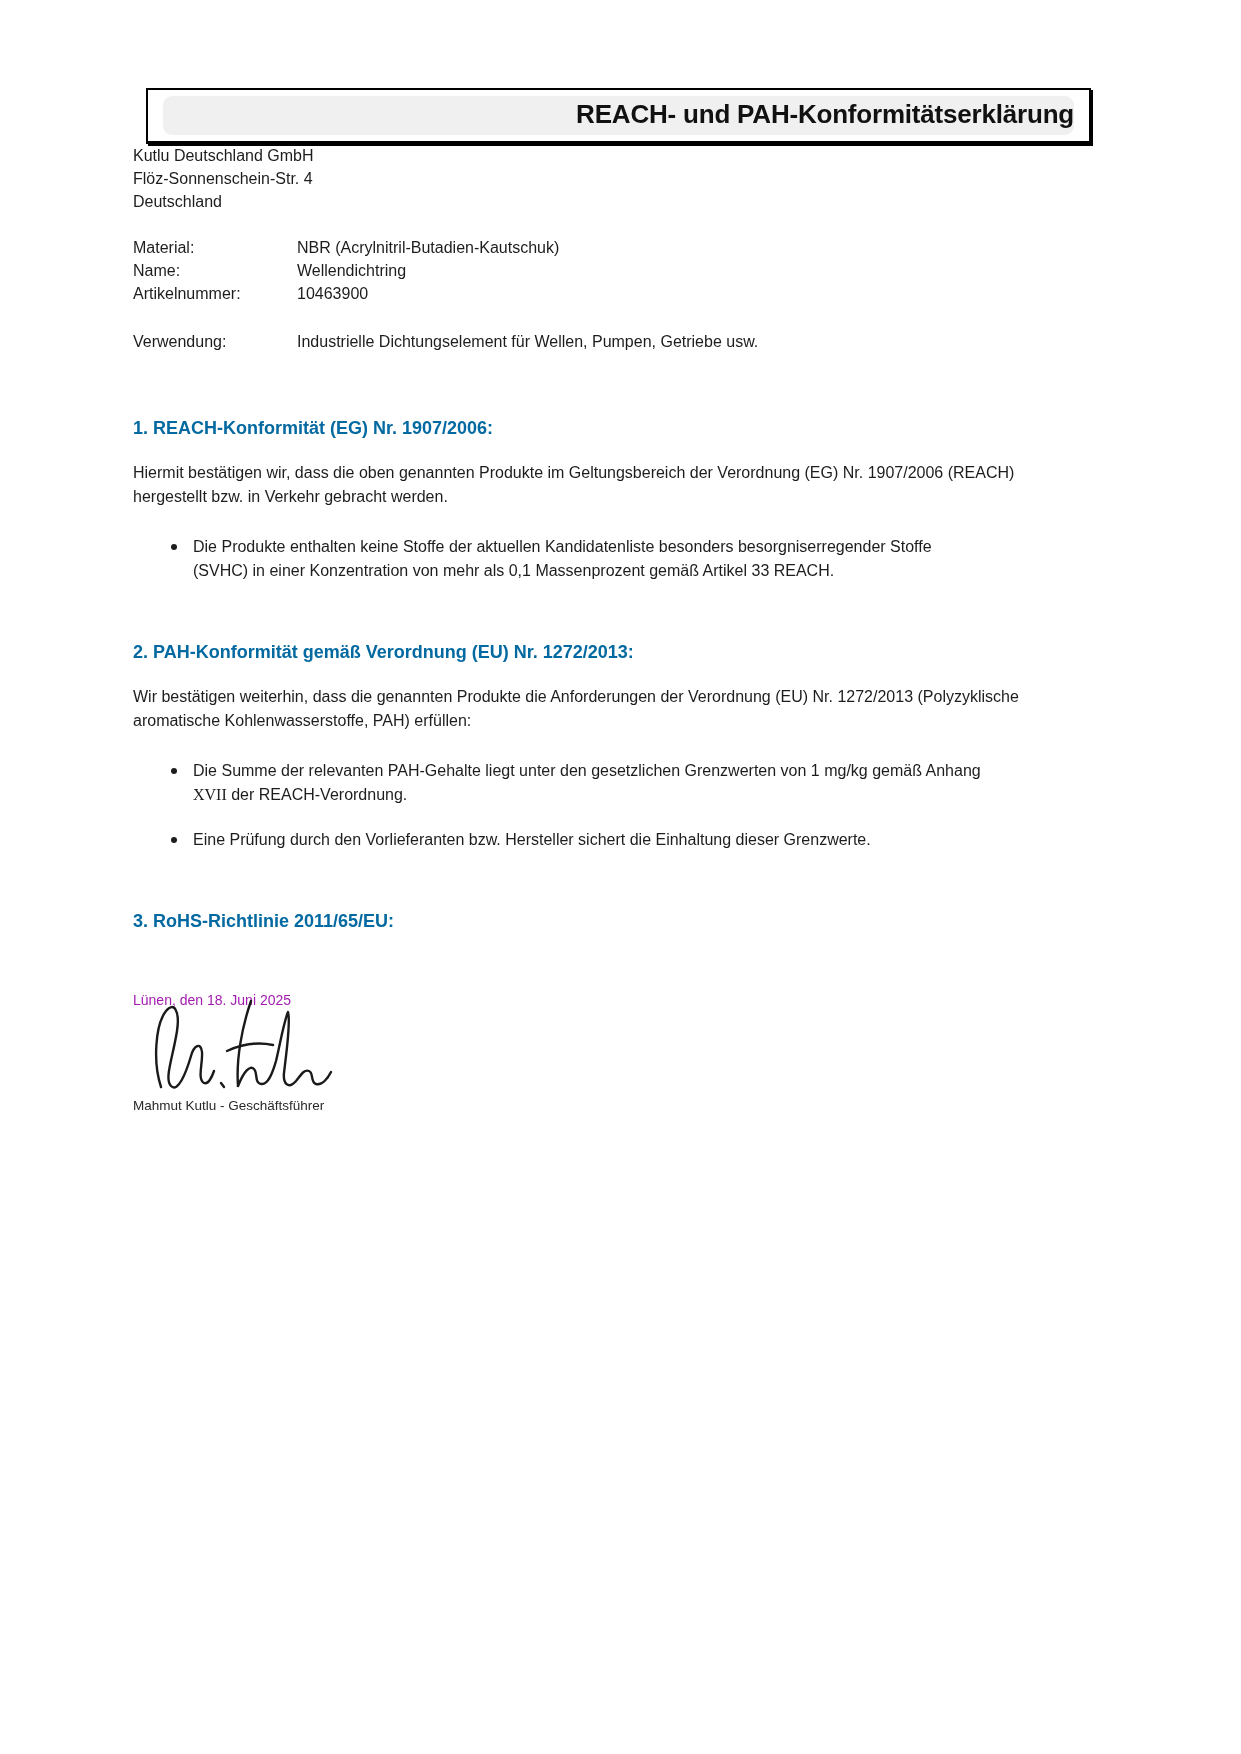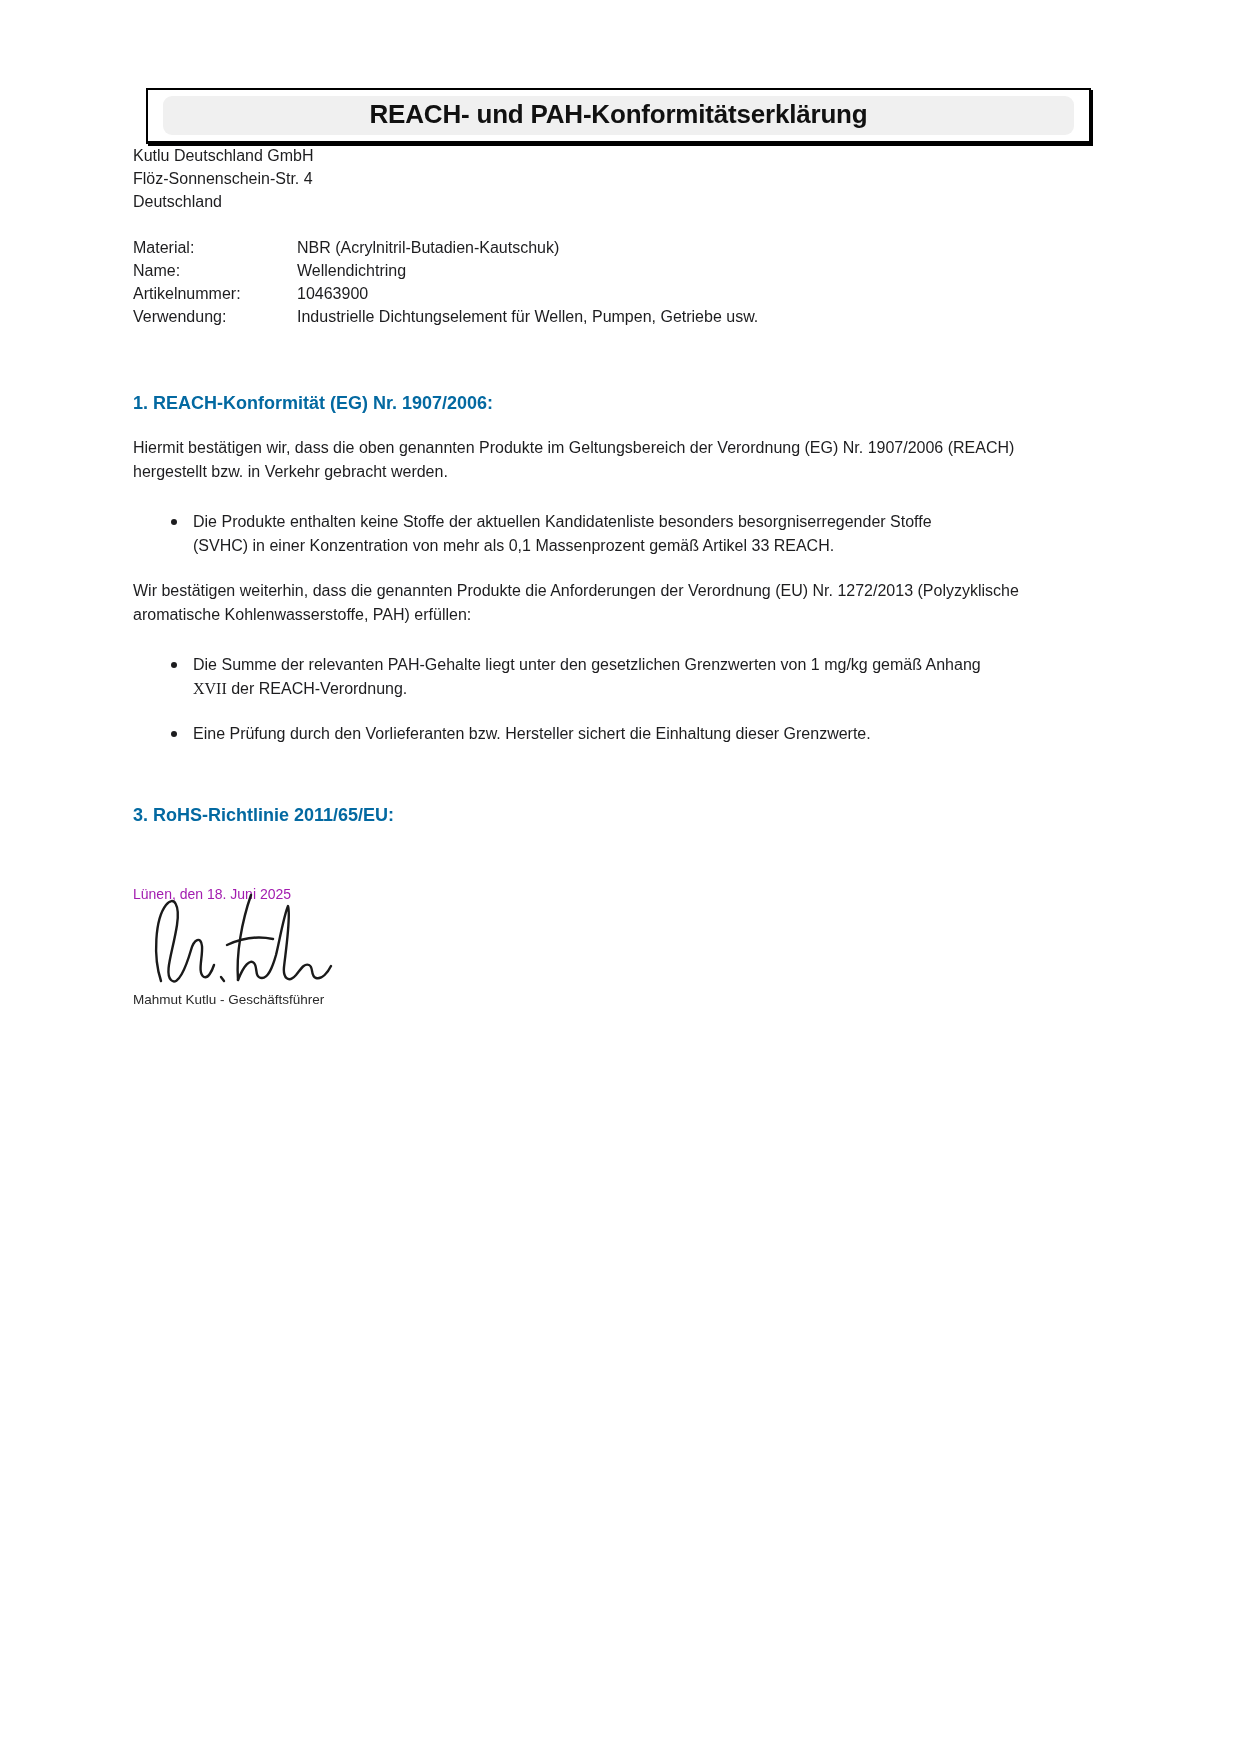--- a/index.html
+++ b/index.html
@@ -27,21 +27,21 @@
     margin: 88px 0 0 146px;
     width: 911px;
     border: 2px solid #000;
     border-bottom-width: 3px;
     box-shadow: 2px 2px 0 #000;
     background: #ffffff;
     padding: 6px 15px;
   }
   .title-band {
     background: #f0f0f0;
-    text-align: center;
+    text-align: right;
     padding: 3px 0 5px 0;
     border-radius: 9px;
   }
   .title-band h1 {
     margin: 0;
     font-size: 26px;
     font-weight: bold;
     color: #111111;
     letter-spacing: -0.2px;
   }
@@ -61,21 +61,21 @@
   .addr-line {
     line-height: 23px;
   }
 
   .product-rows { margin-top: 23px; }
   .kv-row {
     display: flex;
     line-height: 23px;
   }
   .kv-row .kv-label { width: 164px; flex: 0 0 164px; }
-  .usage-row { }
+  .usage-row { margin-top: 25px; }
 
   .section-heading {
     margin: 58px 0 0 0;
     font-size: 18px;
     font-weight: bold;
     color: #0369a1;
     line-height: 23px;
   }
   .section-heading.first { margin-top: 64px; }
 
@@ -168,20 +168,21 @@
       <span class="kv-label">Verwendung:</span>
       <span class="kv-value">Industrielle Dichtungselement für Wellen, Pumpen, Getriebe usw.</span>
     </div>
 
     <h2 class="section-heading first">1. REACH-Konformität (EG) Nr. 1907/2006:</h2>
     <p class="section-paragraph">Hiermit bestätigen wir, dass die oben genannten Produkte im Geltungsbereich der Verordnung (EG) Nr. 1907/2006 (REACH) hergestellt bzw. in Verkehr gebracht werden.</p>
     <ul class="bullets">
       <li><span>Die Produkte enthalten keine Stoffe der aktuellen Kandidatenliste besonders besorgniserregender Stoffe (SVHC) in einer Konzentration von mehr als 0,1 Massenprozent gemäß Artikel 33 REACH.</span></li>
     </ul>
 
+    <h2 class="section-heading">2. PAH-Konformität gemäß Verordnung (EU) Nr. 1272/2013:</h2>
     <p class="section-paragraph">Wir bestätigen weiterhin, dass die genannten Produkte die Anforderungen der Verordnung (EU) Nr. 1272/2013 (Polyzyklische aromatische Kohlenwasserstoffe, PAH) erfüllen:</p>
     <ul class="bullets">
       <li><span>Die Summe der relevanten PAH-Gehalte liegt unter den gesetzlichen Grenzwerten von 1 mg/kg gemäß Anhang <span class="roman">XVII</span> der REACH-Verordnung.</span></li>
       <li><span>Eine Prüfung durch den Vorlieferanten bzw. Hersteller sichert die Einhaltung dieser Grenzwerte.</span></li>
     </ul>
 
     <h2 class="section-heading">3. RoHS-Richtlinie 2011/65/EU:</h2>
 
     <div class="signoff">
       <div class="place-date">Lünen, den 18. Juni 2025</div>

